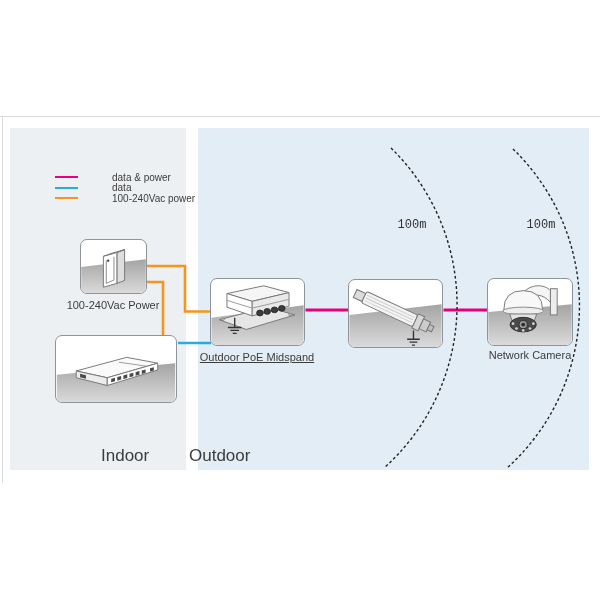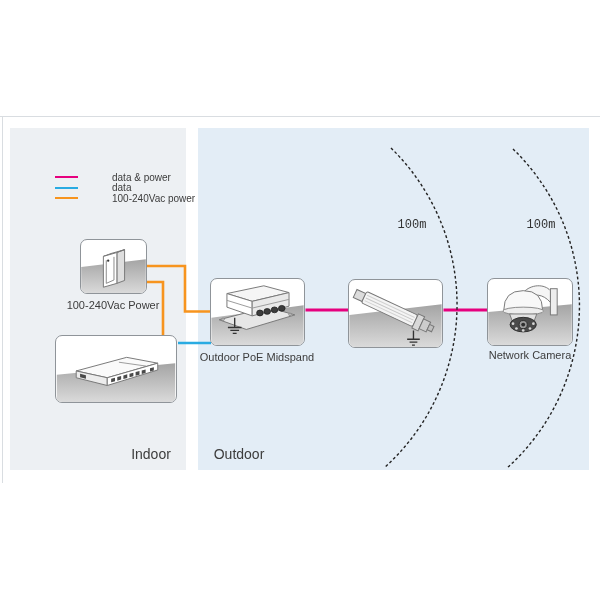--- a/index.html
+++ b/index.html
@@ -13,21 +13,21 @@
   #panel-outdoor{left:198px;width:391px;}
   #lines-svg{position:absolute;left:0;top:0;width:600px;height:600px;}
   .dev-box{
     position:absolute;background:#ffffff;border:1px solid #8f9499;border-radius:7px;
     overflow:hidden;box-sizing:border-box;
   }
   .dev-box svg{display:block;width:100%;height:100%;}
   .dev-label{
     position:absolute;width:160px;text-align:center;font-size:11px;line-height:13px;color:#3c3c3c;
   }
-  .zone-label{position:absolute;width:100px;text-align:center;font-size:14px;color:#3c3c3c;}
+  .zone-label{position:absolute;width:100px;text-align:left;font-size:17px;color:#3c3c3c;}
   .dist-label{position:absolute;width:80px;text-align:center;font-size:12px;color:#333;font-family:Liberation Mono, monospace;}
   #legend{position:absolute;left:55px;top:172px;}
   .legend-row{display:flex;align-items:center;height:10.5px;gap:28px;}
   .legend-swatch{display:inline-block;width:23px;height:2.4px;margin-right:6px;flex:0 0 auto;}
   .legend-text{font-size:10px;color:#3c3c3c;white-space:nowrap;}
 </style>
 </head>
 <body>
 
 <div id="stage">
@@ -180,21 +180,21 @@
       <circle cx="29" cy="51" r="1.4" fill="#d6d6d6"></circle>
       <circle cx="36" cy="53" r="1.4" fill="#d6d6d6"></circle>
       <circle cx="43" cy="51" r="1.4" fill="#d6d6d6"></circle>
       <circle cx="46.5" cy="46" r="1.4" fill="#d6d6d6"></circle>
       <circle cx="36" cy="47" r="4.2" fill="#9a9a9a" stroke="#2e2e2e" stroke-width="1"></circle>
       <circle cx="36" cy="47" r="2" fill="#2e2e2e"></circle>
     </svg>
   </div>
 
   <div class="dev-label" style="left:33px;top:299px;">100-240Vac Power</div>
-  <div class="dev-label" style="left:177px;top:351px;">Outdoor PoE Midspand</div>
+  <div class="dev-label" style="left:177px;top:351px;text-decoration:underline;">Outdoor PoE Midspand</div>
   <div class="dev-label" style="left:450px;top:349px;">Network Camera</div>
 
   <div class="zone-label" style="left:101px;top:446px;">Indoor</div>
   <div class="zone-label" style="left:189px;top:446px;">Outdoor</div>
 
   <div class="dist-label" style="left:372px;top:218px;">100m</div>
   <div class="dist-label" style="left:501px;top:218px;">100m</div>
 
 </div>
 

